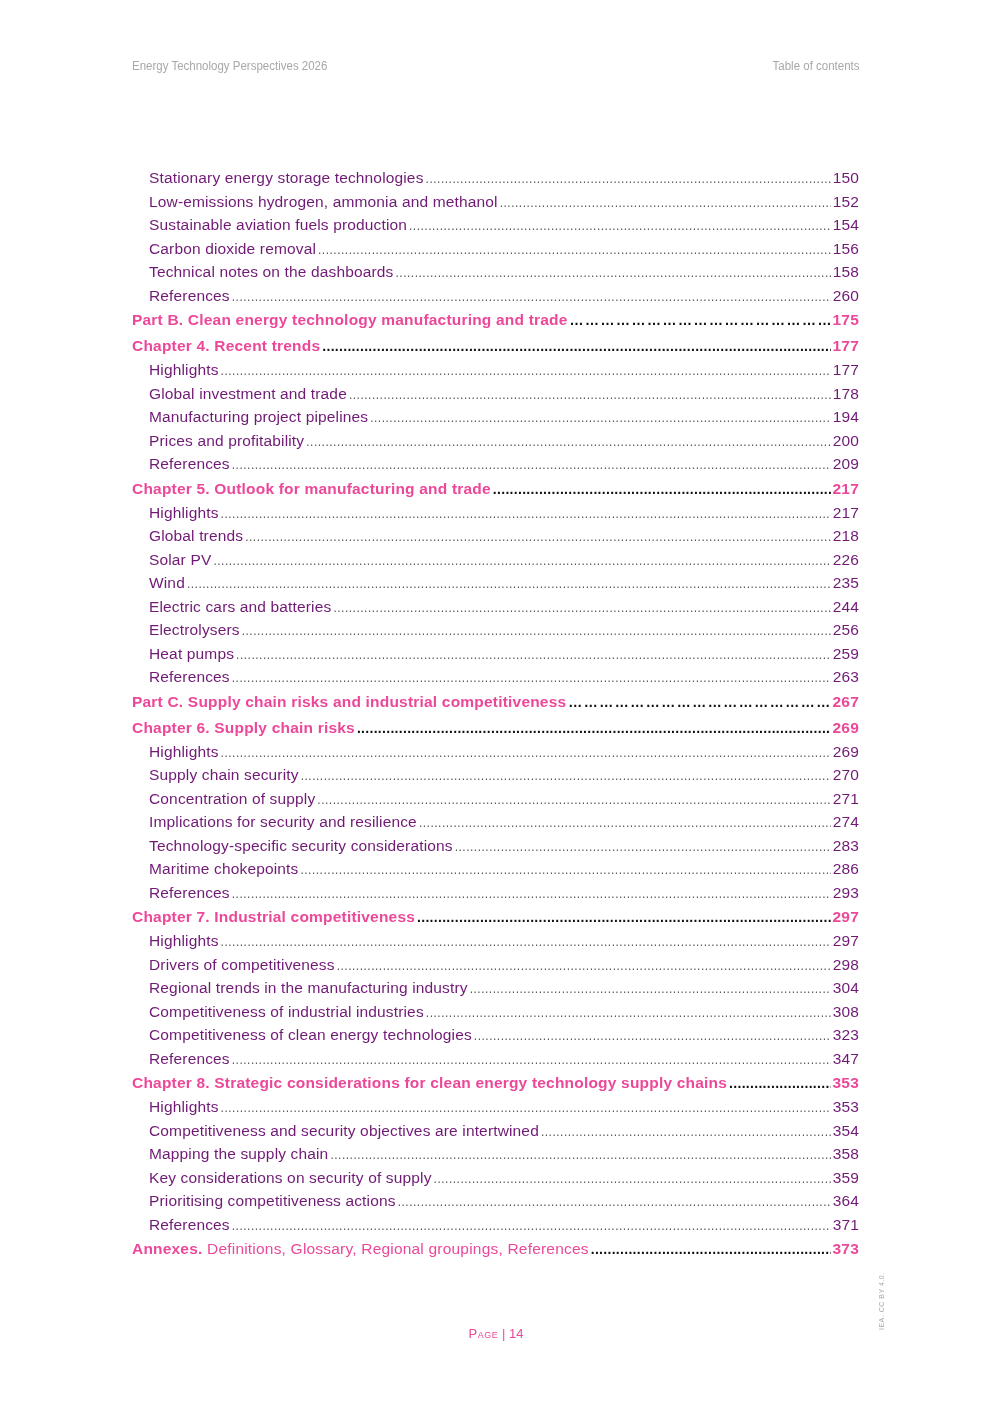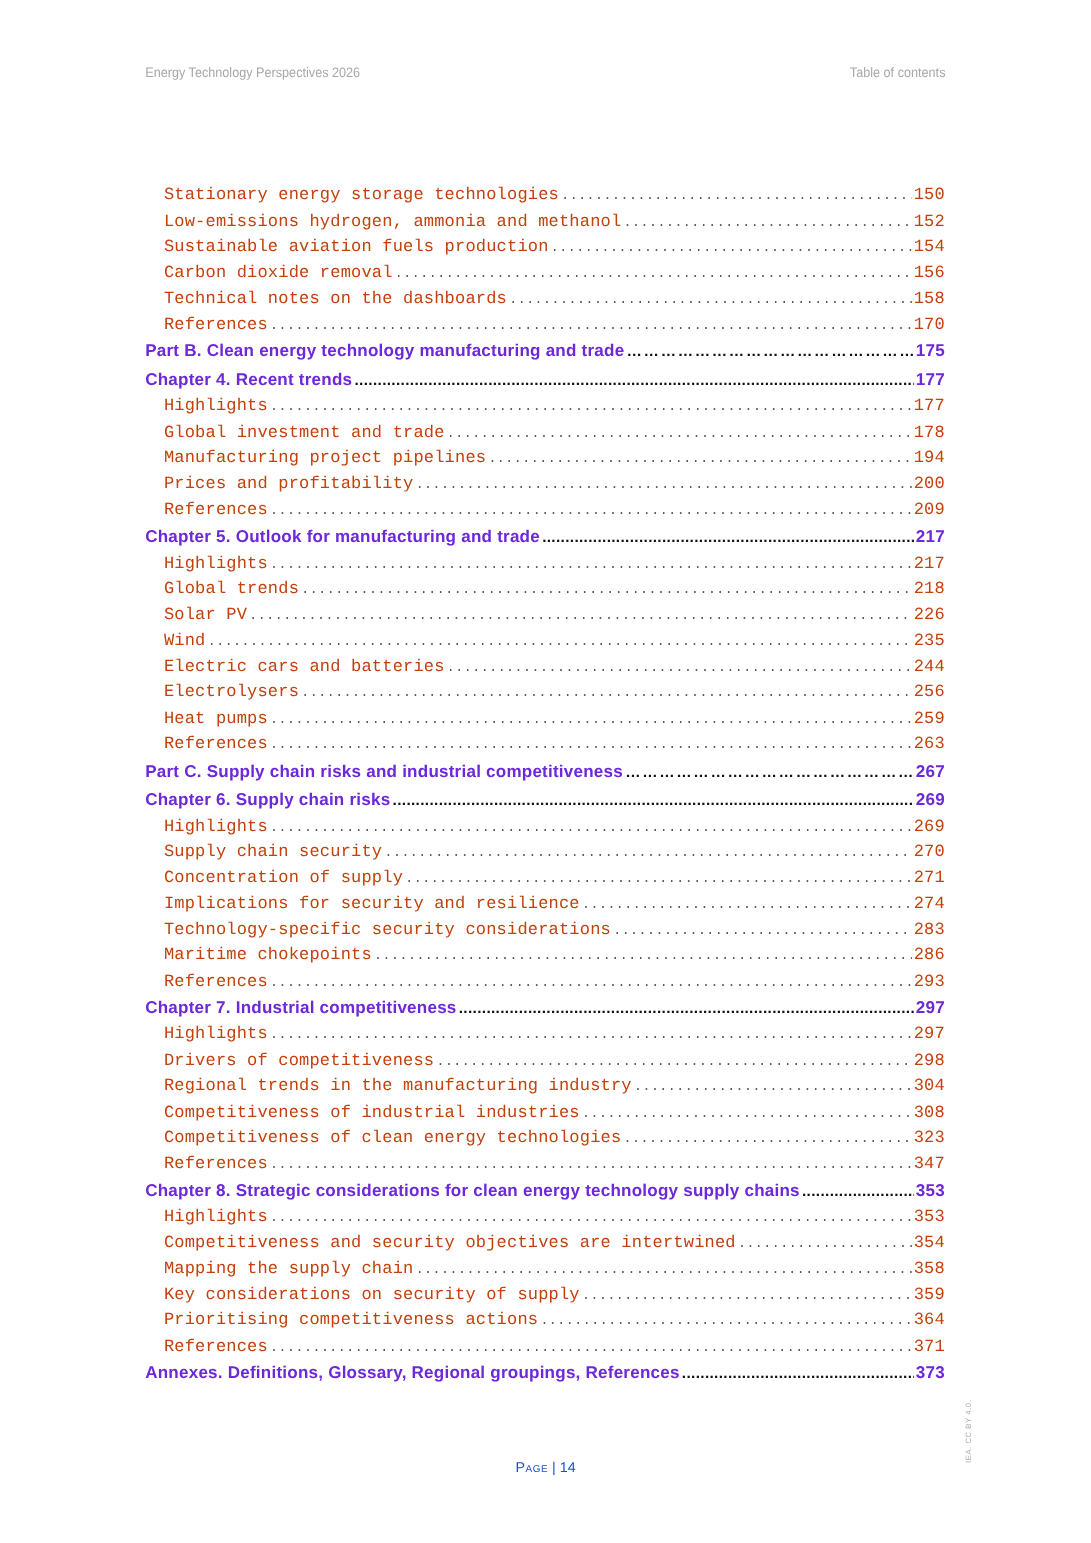--- a/index.html
+++ b/index.html
@@ -5,33 +5,33 @@
     html, body { margin: 0; padding: 0; background: #ffffff; }
     body { width: 992px; height: 1403px; position: relative; overflow: hidden;
            font-family: "Liberation Sans", sans-serif; color: #1a1a1a; }
     .hdr { position: absolute; top: 59px; font-size: 12.5px; color: #a8a8a8;
            letter-spacing: 0; transform: scaleX(0.92); }
     .hdr-left { left: 132px; transform-origin: left top; }
     .hdr-right { right: 132px; transform-origin: right top; }
     .toc { position: absolute; left: 132px; top: 130px; width: 727px; }
     .row { display: flex; align-items: baseline; height: 23.5px; line-height: 23.5px;
            font-size: 15.5px; white-space: nowrap; }
-    .row.sub { padding-left: 17px; color: #c2410c; letter-spacing: 0.15px; font-family: Liberation Mono, monospace; }
-    .row.bold { font-weight: bold; height: 25px; line-height: 25px; letter-spacing: 0.2px; color: #6d28d9; }
+    .row.sub { padding-left: 17px; color: #701a75; letter-spacing: 0.15px; }
+    .row.bold { font-weight: bold; height: 25px; line-height: 25px; letter-spacing: 0.2px; color: #ec4899; }
     .row.part { height: 26px; line-height: 26px; }
     .row .t { flex: 0 0 auto; }
     .row .lead { flex: 1 1 auto; overflow: hidden; margin: 0 2px; color: #555; }
     .row .lead::after { content: "................................................................................................................................................................................................................................................................................................"; letter-spacing: 0.5px; font-size: 12px; }
     .row.bold .lead { color: #111; }
     .row.bold .lead::after { font-size: 14px; font-weight: bold; letter-spacing: 0.3px; }
     .row.part .lead::after { content: "………………………………………………………………………………………………………………"; font-size: 14px; letter-spacing: 1.5px; }
     .row .pg { flex: 0 0 auto; text-align: right; margin-top: 36px; }
-    .row .t .normal { font-weight: bold; margin-top: 32px; }
+    .row .t .normal { font-weight: normal; margin-top: 32px; }
     .footer-page { position: absolute; left: 0; width: 992px; top: 1326px; text-align: center;
-                   font-size: 13px; color: #1d4ed8; }
+                   font-size: 13px; color: #ec4899; }
     .footer-page .pl { font-variant: small-caps; letter-spacing: 0.5px; }
     .copyright { position: absolute; left: 878px; top: 1330px; font-size: 7px; color: #a8a8a8;
                  transform: rotate(-90deg); transform-origin: left top; white-space: nowrap; letter-spacing: 0.5px; }
   </style>
 </head>
 <body>
 
 <div class="hdr hdr-left">Energy Technology Perspectives 2026</div>
 <div class="hdr hdr-right">Table of contents</div>
 
@@ -57,21 +57,21 @@
       <span class="pg">156</span>
     </div>
     <div class="row sub">
       <span class="t"><span>Technical notes on the dashboards</span></span>
       <span class="lead"></span>
       <span class="pg">158</span>
     </div>
     <div class="row sub">
       <span class="t"><span>References</span></span>
       <span class="lead"></span>
-      <span class="pg">170</span>
+      <span class="pg">260</span>
     </div>
     <div class="row bold part">
       <span class="t"><span>Part B. Clean energy technology manufacturing and trade</span></span>
       <span class="lead"></span>
       <span class="pg">175</span>
     </div>
     <div class="row bold">
       <span class="t"><span>Chapter 4. Recent trends</span></span>
       <span class="lead"></span>
       <span class="pg">177</span>

